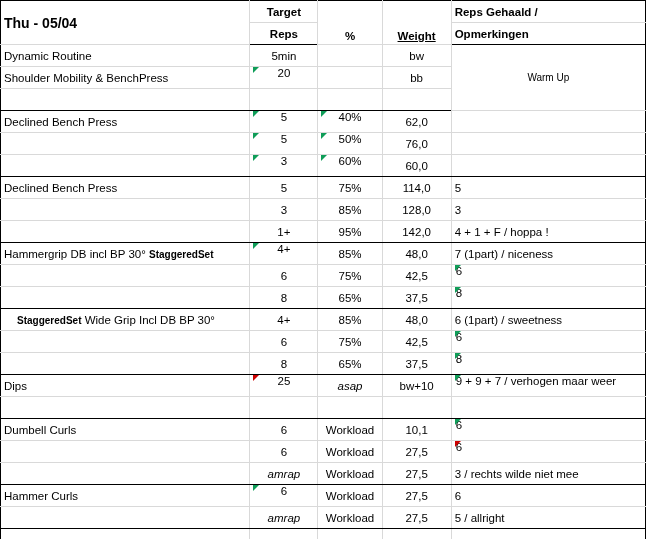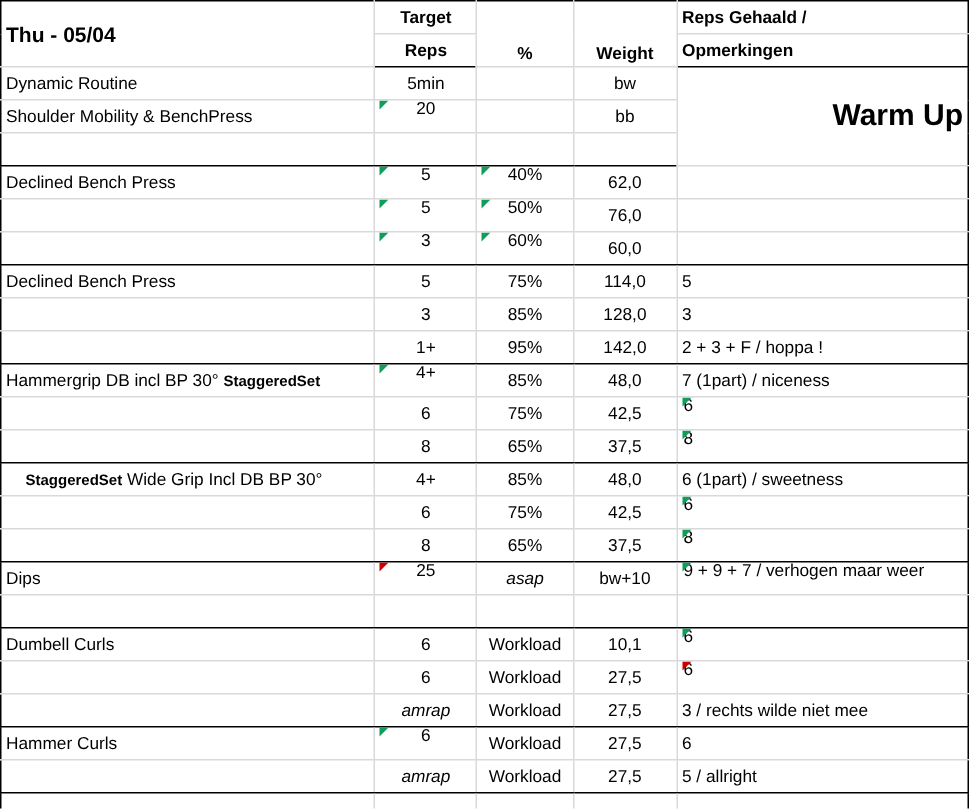--- a/index.html
+++ b/index.html
@@ -44,23 +44,23 @@
   .ctr { text-align: center; }
   .left { text-align: left; }
   .b { font-weight: bold; }
   .ital { font-style: italic; }
   .small-caps-bold { font-weight: bold; font-size: 10px; }
 
   .hdr td { font-weight: bold; vertical-align: top; padding-top: 1px; }
   .hdr2 td { font-weight: bold; vertical-align: top; }
 
   .warmup-cell {
-    font-weight: bold;
-    font-size: 20px;
-    text-align: right;
+    font-weight: normal;
+    font-size: 10px;
+    text-align: center;
     vertical-align: middle;
   }
   .indent { padding-left: 16px !important; }
 
   
   .cell-wrap { position: relative; width: 100%; height: 100%; display: flex; align-items: flex-start; }
   .cell-wrap.c { justify-content: center; }
   .cell-wrap.l { justify-content: flex-start; }
   .tri {
     position: absolute;
@@ -90,21 +90,21 @@
       <col class="c-pct">
       <col class="c-wt">
       <col class="c-note">
   </colgroup>
 
   <tbody>
       <tr class="hdr">
     <td class="tl tt b" style="font-size:14px;" rowspan="2">Thu - 05/04</td>
     <td class="tt ctr">Target</td>
     <td class="tt ctr" rowspan="2" style="vertical-align:bottom;padding-bottom:2px;">%</td>
-    <td class="tt ctr" rowspan="2" style="vertical-align:bottom;padding-bottom:2px;">Weight</td>
+    <td class="tt ctr" rowspan="2" style="vertical-align:bottom;padding-bottom:2px;text-decoration:underline;">Weight</td>
     <td class="tt tr left">Reps Gehaald /</td>
   </tr>
   <tr class="hdr2">
     <td class="ctr tb">Reps</td>
     <td class="tr left tb">Opmerkingen</td>
   </tr>
 
   <tr>
     <td class="tl left">Dynamic Routine</td>
     <td class="ctr">5min</td>
@@ -194,21 +194,21 @@
     <td class="ctr">3</td>
     <td class="ctr">85%</td>
     <td class="ctr">128,0</td>
     <td class="tr left">3</td>
   </tr>
   <tr>
     <td class="tl left tb"></td>
     <td class="ctr tb">1+</td>
     <td class="ctr tb">95%</td>
     <td class="ctr tb">142,0</td>
-    <td class="tr left tb">2 + 3 + F / hoppa !</td>
+    <td class="tr left tb">4 + 1 + F / hoppa !</td>
   </tr>
 
   <tr>
     <td class="tl left">
       <span>Hammergrip DB incl BP 30°</span>
       <span class="small-caps-bold">StaggeredSet</span>
     </td>
     <td class="ctr">
       <div class="cell-wrap c">
             <span class="tri tri-green-left-corner"></span>

